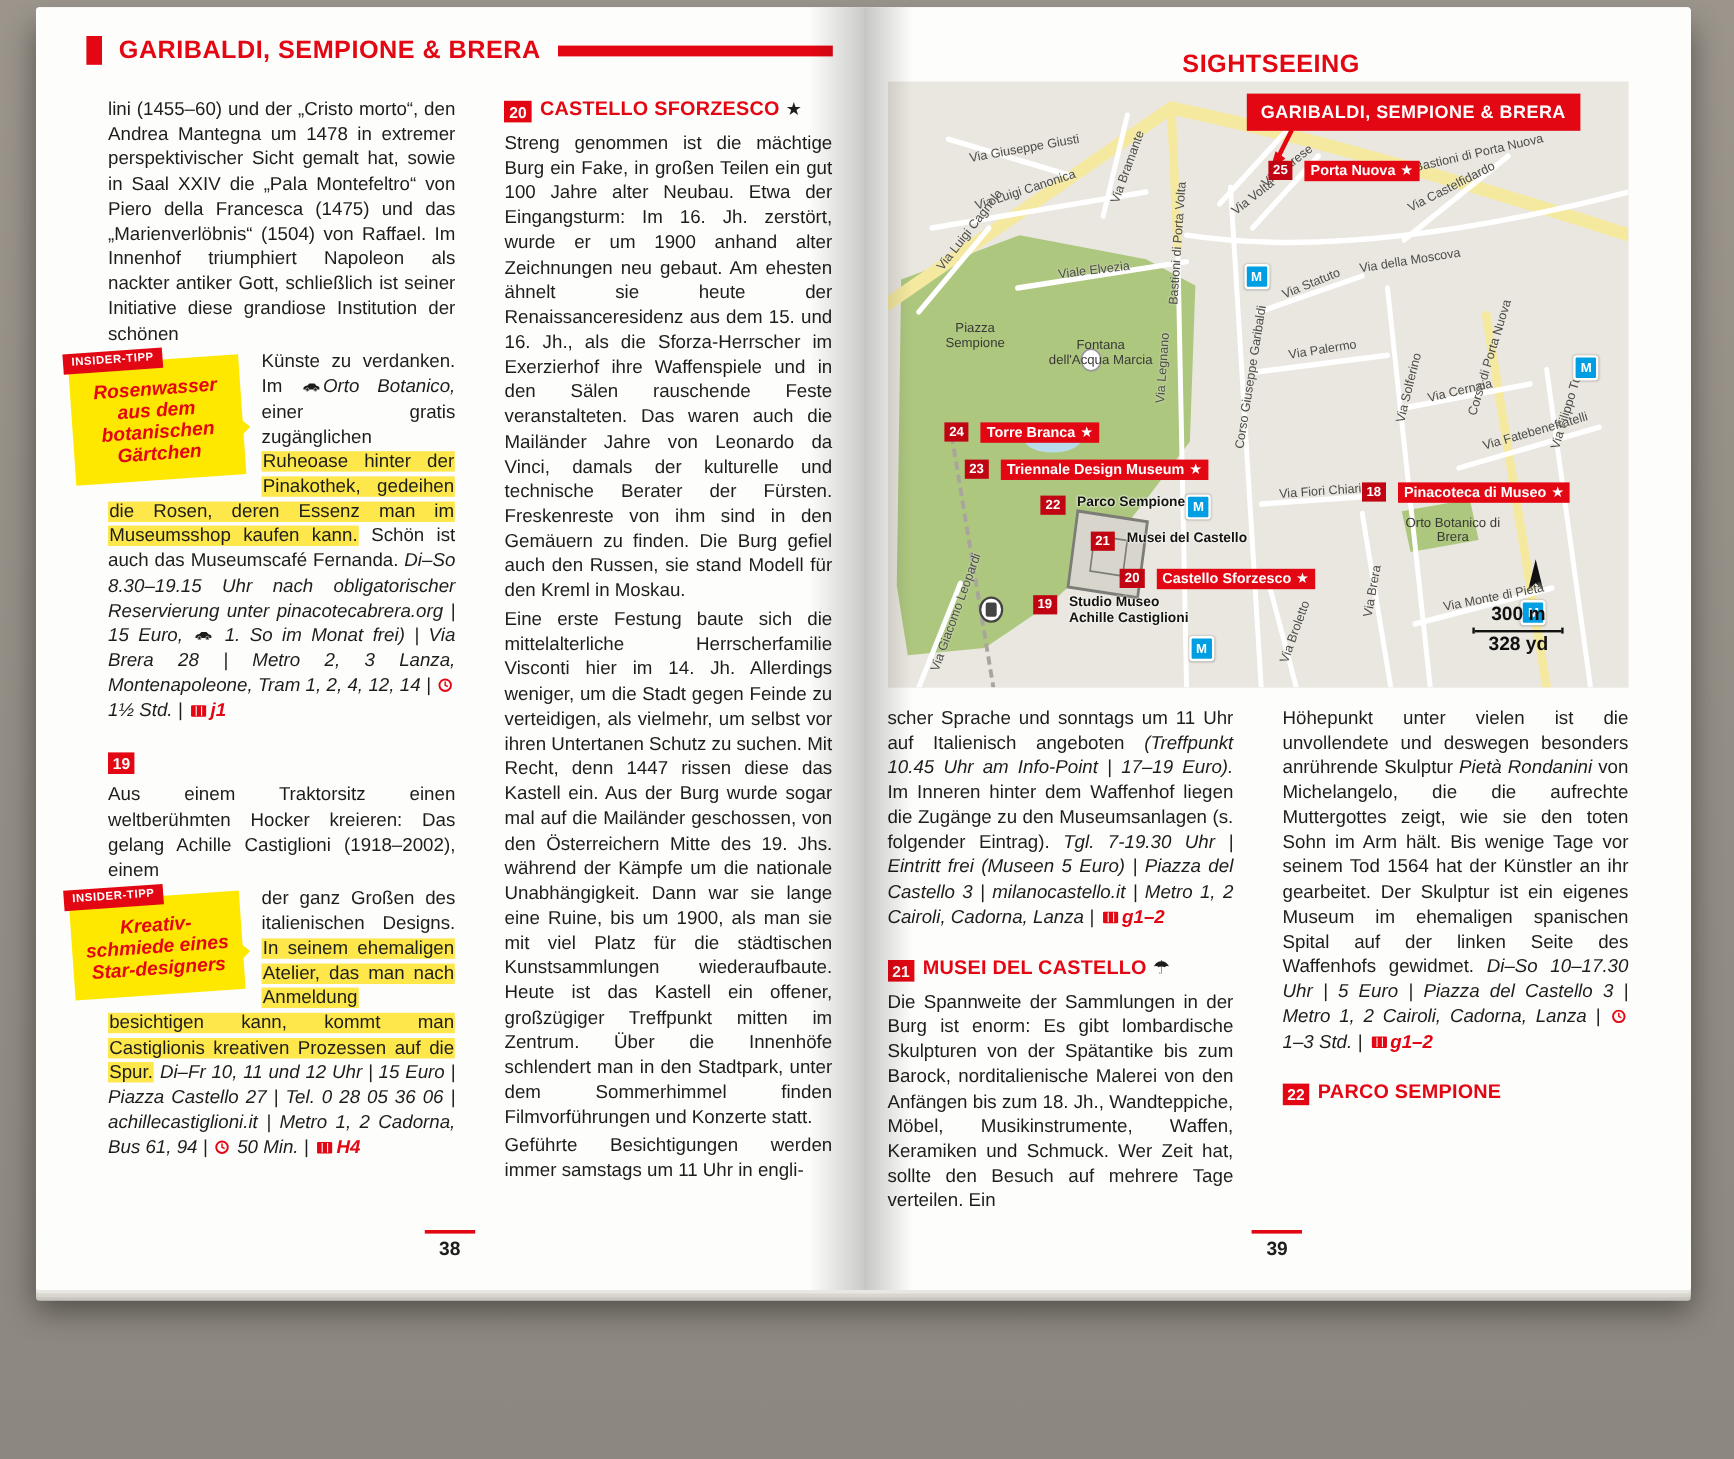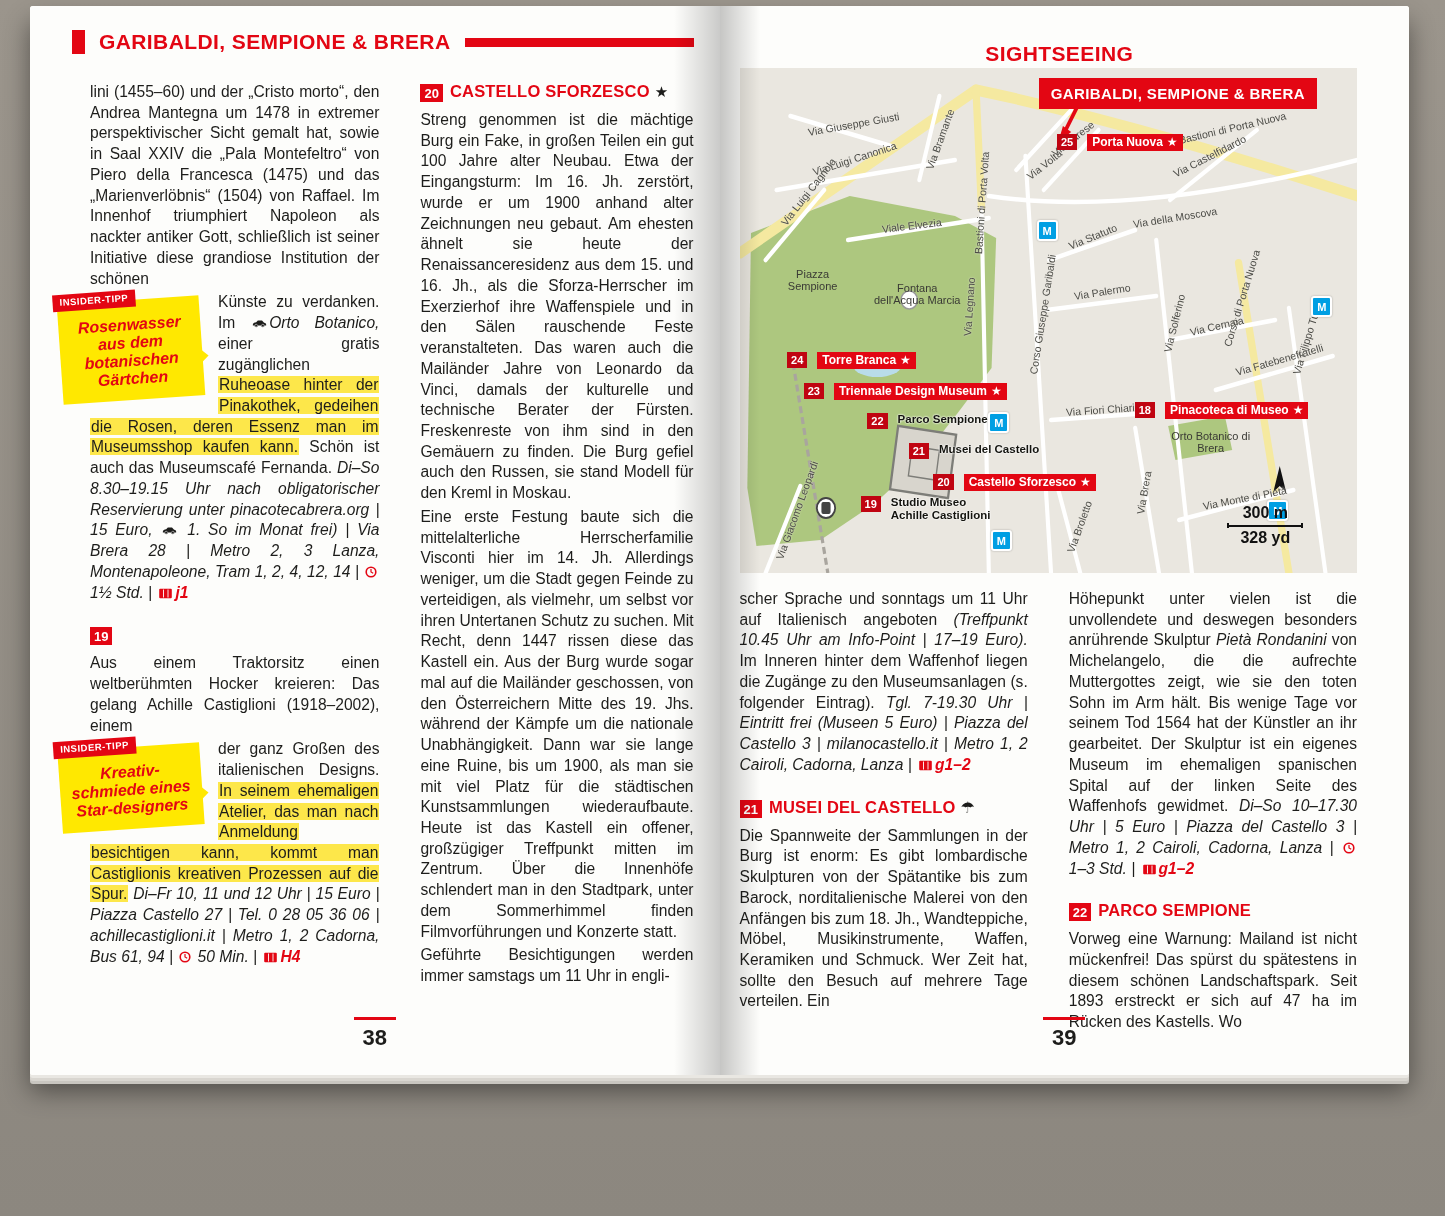--- a/index.html
+++ b/index.html
@@ -41,21 +41,21 @@
   
   .wrapblock{font-size:15.6px;line-height:1.33;text-align:justify;hyphens:auto;}
   .tip{position:relative;float:left;width:126px;background:#ffe800;padding:16px 8px 12px;margin:8px 16px 6px -30px;transform:rotate(-4deg);text-align:center;}
   .tip::after{content:'';position:absolute;right:-15px;top:52%;border:9px solid transparent;border-left:10px solid #ffe800;}
   .tiptab{position:absolute;top:-10px;left:-4px;background:#e30613;color:#fff;font-size:9.5px;font-weight:bold;letter-spacing:.5px;padding:2px 7px;}
   .tiptext{color:#e30613;font-weight:800;font-style:italic;font-size:16px;line-height:1.12;display:block;}
 
   
   .pagefoot{position:absolute;bottom:24px;left:0;right:0;display:flex;flex-direction:column;align-items:center;z-index:10;}
   .footrule{width:42px;height:3px;background:#e30613;margin-bottom:5px;}
-  .pagenum{font-weight:bold;font-size:22px;}
+  .pagenum{font-weight:bold;font-size:16px;}
 
   
   .map{position:relative;width:100%;height:505px;margin-top:12px;background:#eae7e0;overflow:hidden;}
   .map svg.base{position:absolute;inset:0;width:100%;height:100%;}
   .banner{position:absolute;right:6.5%;top:10px;background:#e30613;color:#fff;font-weight:800;font-size:15px;letter-spacing:.4px;padding:7px 12px;white-space:nowrap;z-index:6;}
   .street{position:absolute;font-size:10.5px;color:#4c4c47;white-space:nowrap;transform-origin:0 50%;z-index:3;text-shadow:0 0 2px #eae7e0;}
   .place{position:absolute;font-size:11px;color:#3a3a35;text-align:center;line-height:1.1;z-index:3;}
   .poi{position:absolute;display:flex;align-items:flex-start;gap:10px;z-index:5;}
   .pnum{background:#c00411;color:#fff;font-weight:bold;font-size:11px;padding:2px 4px;line-height:1.1;flex:0 0 auto;}
   .poi.red .plabel{background:#e30613;color:#fff;font-weight:bold;font-size:12px;padding:2px 5px;line-height:1.1;white-space:nowrap;}
@@ -309,21 +309,20 @@
                 <path d="M6 3v3l2.2 1.2" stroke="#e30613" stroke-width="1.2" fill="none"></path>
               </svg><span class="i"> 1–3 Std. | </span><svg class="ic" viewBox="0 0 14 11">
                 <rect x="0.7" y="0.7" width="12.6" height="9.6" rx="1" fill="#e30613"></rect>
                 <path d="M5 1.5v8M9.5 1.5v8" stroke="#fff" stroke-width="0.9"></path>
               </svg><span class="mref">g1–2</span></p>
 
         <div class="ehead">
           <span class="enum">22</span>
           <span class="etitle"><span>PARCO SEMPIONE</span></span>
         </div>
-        <p class="body">Vorweg eine Warnung: Mailand ist nicht mückenfrei! Das spürst du spätestens in diesem schönen Landschaftspark. Seit 1893 erstreckt er sich auf 47 ha im Rücken des Kastells. Wo</p>
       </div>
     </div>
 
     <div class="pagefoot">
       <span class="footrule"></span>
       <span class="pagenum">39</span>
     </div>
   </div>
 
 </div>

